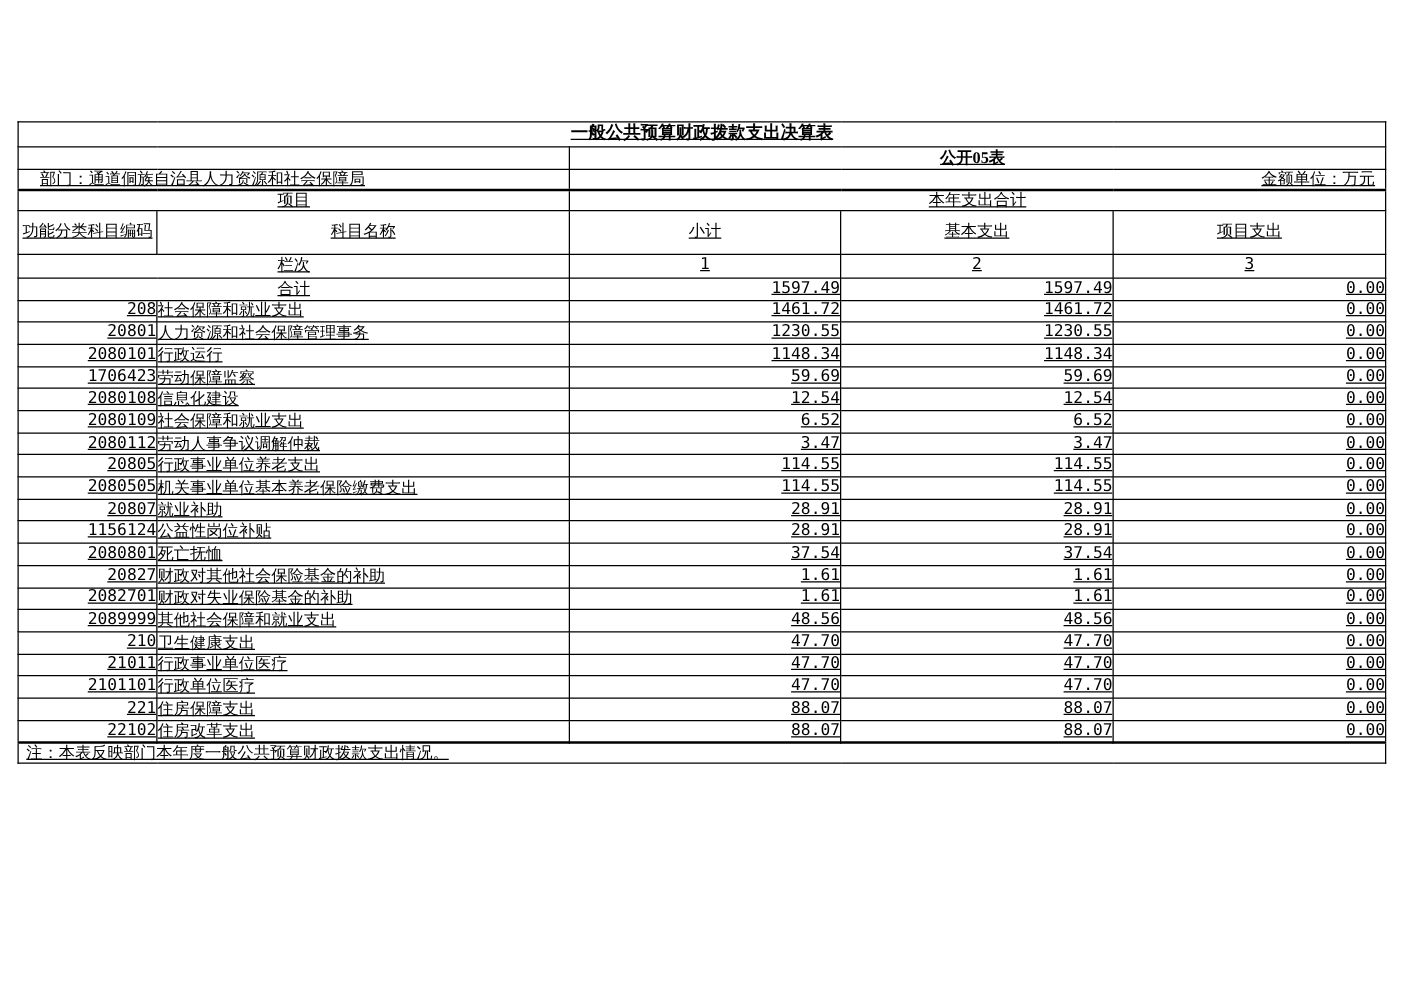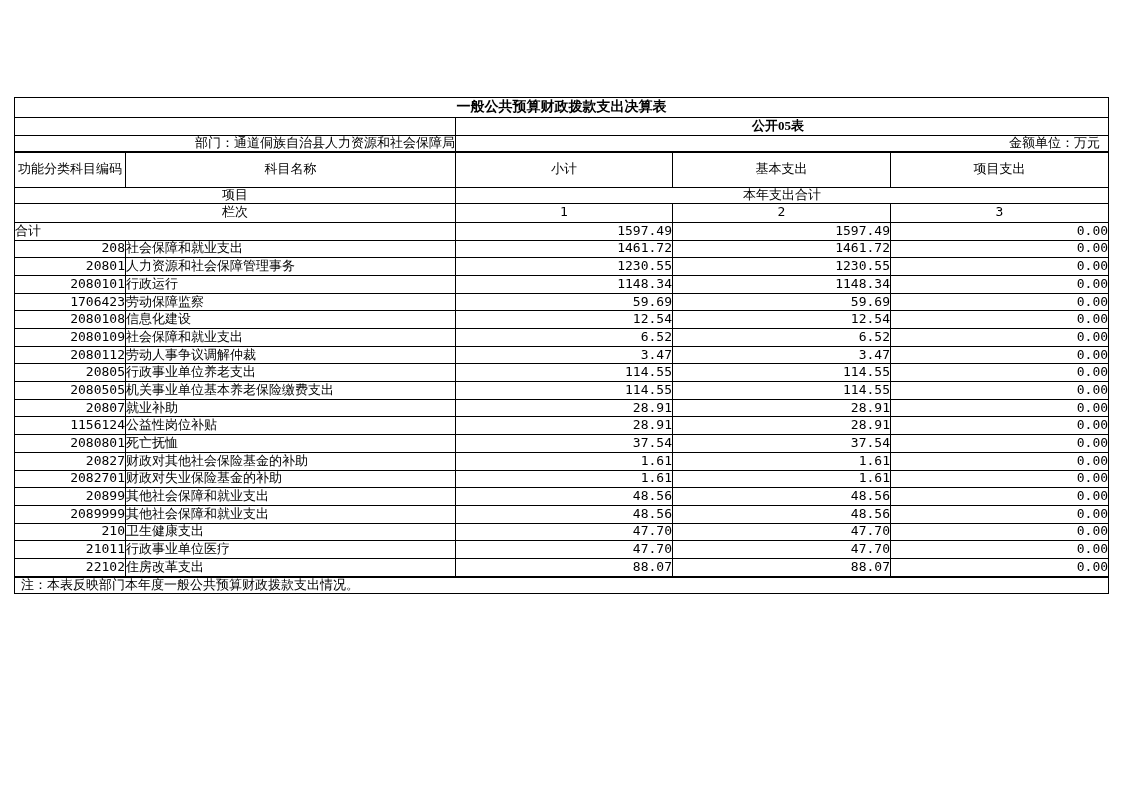--- a/index.html
+++ b/index.html
@@ -20,20 +20,21 @@
     width: 1122px; height: 793px;
     background: #ffffff;
   }
   table.budget {
     position: absolute;
     left: 14px;
     top: 97px;
     width: 1094px;
     border-collapse: collapse;
     table-layout: fixed;
+    text-decoration: underline;
   }
   table.budget td {
     border: 1px solid #000000;
     font-size: 13px;
     line-height: 1.15;
     vertical-align: middle;
     padding: 0;
     overflow: hidden;
     white-space: nowrap;
   }
@@ -51,39 +52,39 @@
   tr.sheet-row td.right-lab {
     text-align: center;
     padding-right: 8px;
     font-weight: bold;
   }
   
   tr.dept-row td {
     height: 14px;
     border-bottom: 2px solid #000000;
   }
-  tr.dept-row td.left-lab { text-align: right; padding-left: 6px; }
+  tr.dept-row td.left-lab { text-align: left; padding-left: 17px; }
   tr.dept-row td.right-lab { text-align: right; padding-right: 8px; }
 
   
   tr.head-row td { text-align: center; }
   tr.head1 td { height: 14px; }
   tr.head2 td { height: 34px; }
   tr.rank-row td { height: 18px; text-align: center; }
 
   
   tr.data-row td { height: 16.7px; }
   td.code {
     text-align: right;
     padding-left: 10px;
     font-family: "DejaVu Sans Mono", "Liberation Mono", monospace;
     font-size: 12.5px;
   }
   td.name { text-align: left; padding-left: 10px; }
-  td.center-name { }
+  td.center-name { text-align: center; }
   td.num {
     text-align: right;
     padding-right: 12px;
     font-family: "DejaVu Sans Mono", "Liberation Mono", monospace;
     font-size: 12.5px;
   }
   td.rank-num {
     text-align: center;
     font-family: "DejaVu Sans Mono", "Liberation Mono", monospace;
     font-size: 12.5px;
@@ -117,33 +118,33 @@
       <tr class="sheet-row">
         <td colspan="2"></td>
         <td colspan="3" class="right-lab">公开05表</td>
       </tr>
 
       <tr class="dept-row">
         <td colspan="2" class="left-lab">部门：通道侗族自治县人力资源和社会保障局</td>
         <td colspan="3" class="right-lab">金额单位：万元</td>
       </tr>
 
+      <tr class="head-row head1">
+        <td colspan="2">项目</td>
+        <td colspan="3">本年支出合计</td>
+      </tr>
+
       <tr class="head-row head2">
         <td class="wrap">功能分类科目编码</td>
         <td>科目名称</td>
         <td>小计</td>
         <td>基本支出</td>
         <td>项目支出</td>
       </tr>
 
-      <tr class="head-row head1">
-        <td colspan="2">项目</td>
-        <td colspan="3">本年支出合计</td>
-      </tr>
-
       <tr class="rank-row">
         <td colspan="2">栏次</td>
         <td class="rank-num">1</td>
         <td class="rank-num">2</td>
         <td class="rank-num">3</td>
       </tr>
 
       <tr class="data-row">
         <td colspan="2" class="center-name">合计</td>
         <td class="num">1597.49</td>
@@ -245,27 +246,20 @@
     <td class="num">0.00</td>
   </tr>
         <tr class="data-row">
     <td class="code">2082701</td>
     <td class="name">财政对失业保险基金的补助</td>
     <td class="num">1.61</td>
     <td class="num">1.61</td>
     <td class="num">0.00</td>
   </tr>
         <tr class="data-row">
-    <td class="code">20899</td>
-    <td class="name">其他社会保障和就业支出</td>
-    <td class="num">48.56</td>
-    <td class="num">48.56</td>
-    <td class="num">0.00</td>
-  </tr>
-        <tr class="data-row">
     <td class="code">2089999</td>
     <td class="name">其他社会保障和就业支出</td>
     <td class="num">48.56</td>
     <td class="num">48.56</td>
     <td class="num">0.00</td>
   </tr>
         <tr class="data-row">
     <td class="code">210</td>
     <td class="name">卫生健康支出</td>
     <td class="num">47.70</td>
@@ -273,20 +267,34 @@
     <td class="num">0.00</td>
   </tr>
         <tr class="data-row">
     <td class="code">21011</td>
     <td class="name">行政事业单位医疗</td>
     <td class="num">47.70</td>
     <td class="num">47.70</td>
     <td class="num">0.00</td>
   </tr>
         <tr class="data-row">
+    <td class="code">2101101</td>
+    <td class="name">行政单位医疗</td>
+    <td class="num">47.70</td>
+    <td class="num">47.70</td>
+    <td class="num">0.00</td>
+  </tr>
+        <tr class="data-row">
+    <td class="code">221</td>
+    <td class="name">住房保障支出</td>
+    <td class="num">88.07</td>
+    <td class="num">88.07</td>
+    <td class="num">0.00</td>
+  </tr>
+        <tr class="data-row">
     <td class="code">22102</td>
     <td class="name">住房改革支出</td>
     <td class="num">88.07</td>
     <td class="num">88.07</td>
     <td class="num">0.00</td>
   </tr>
       </tbody>
     <tbody>
 
       <tr class="note-row">

